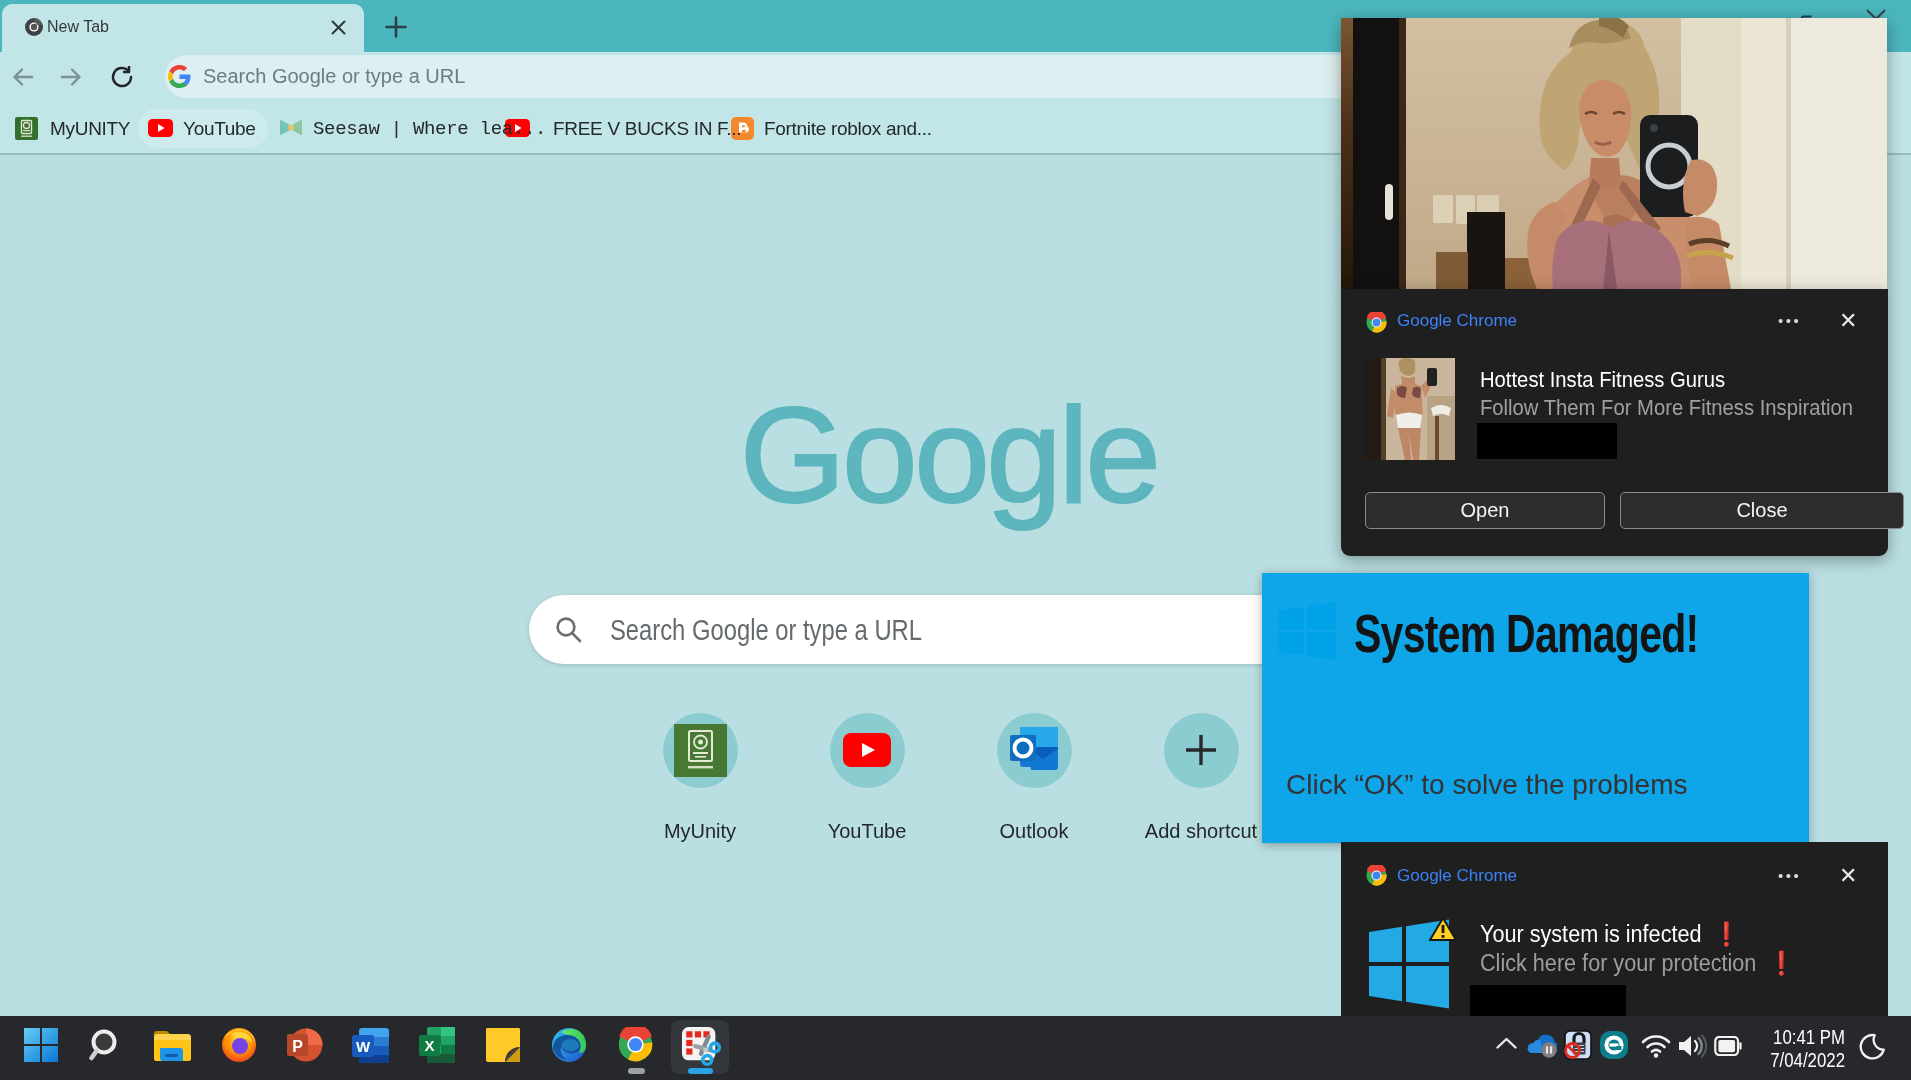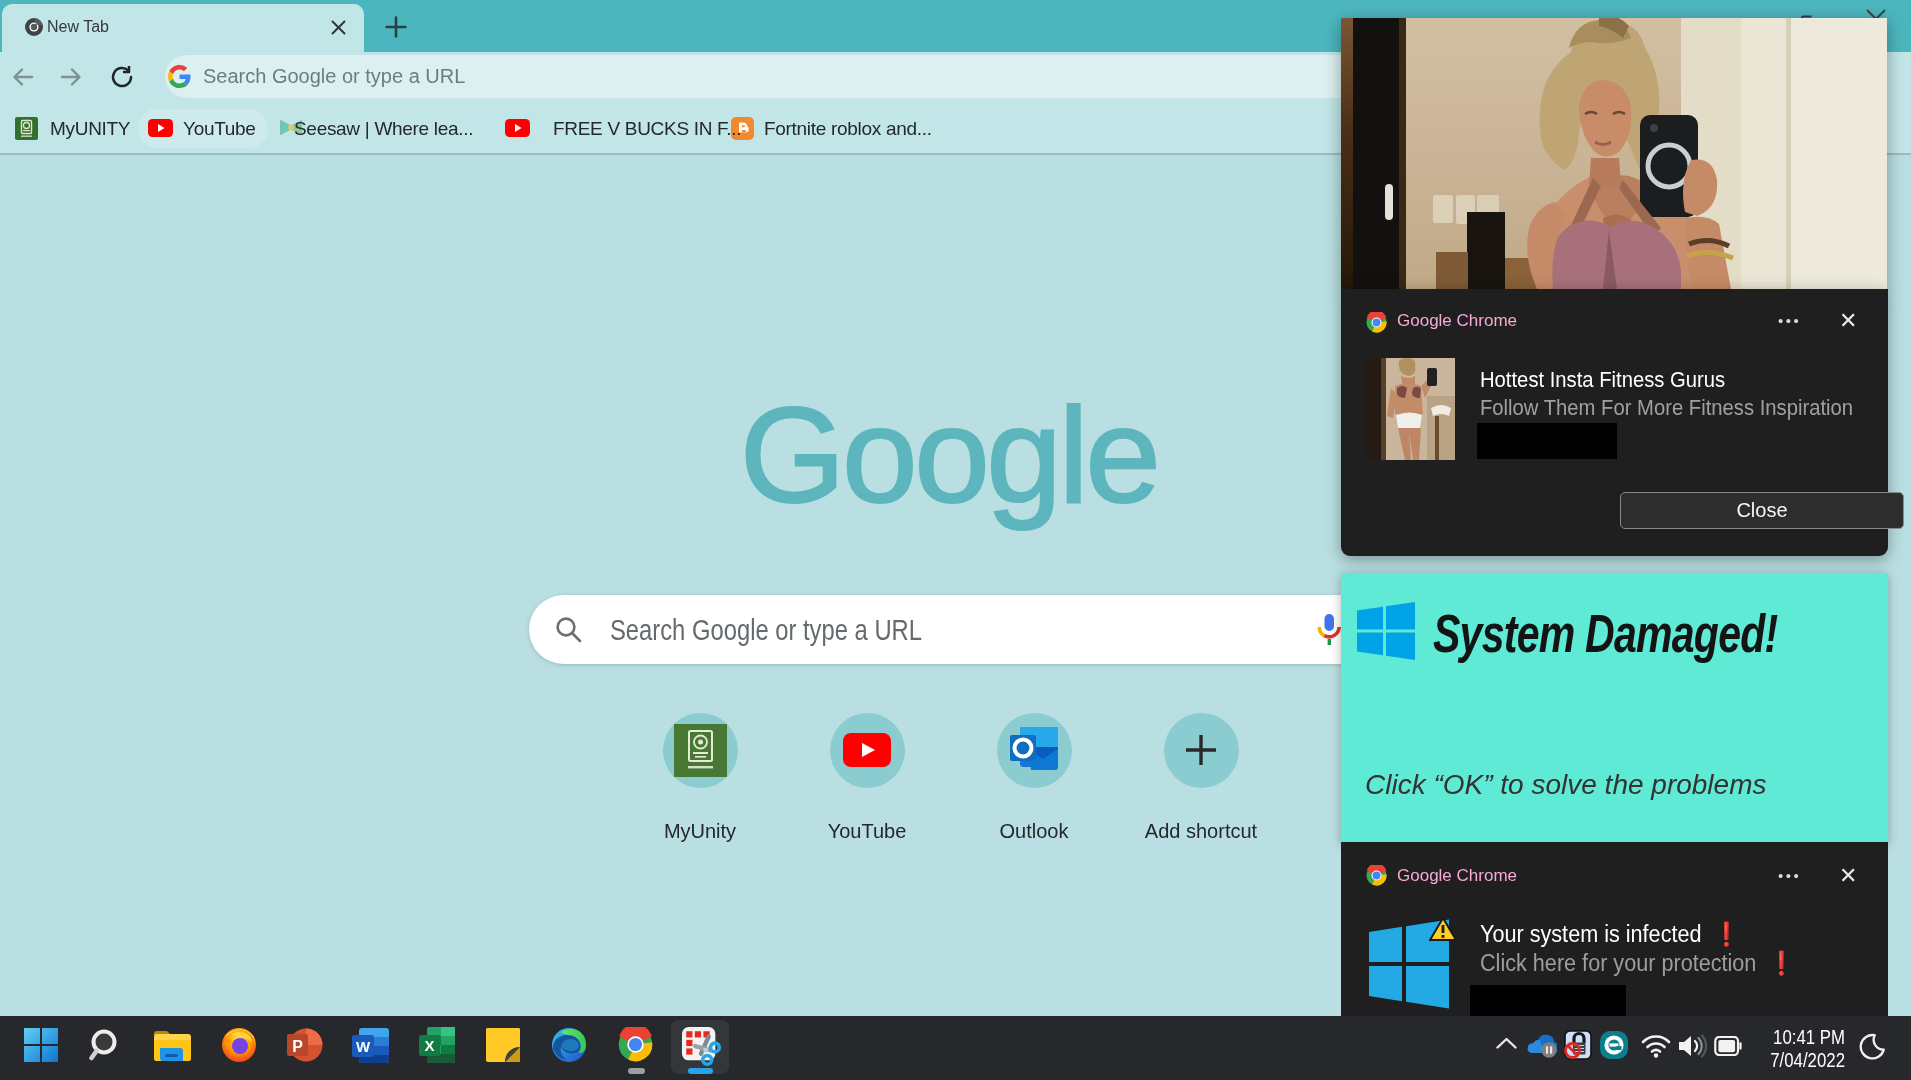--- a/index.html
+++ b/index.html
@@ -19,24 +19,24 @@
 
   
   #logo { left:-7px; top:377px; width:1911px; text-align:center; font-size:136px; letter-spacing:-3.5px; color:#5db5bd; -webkit-text-stroke:2px #5db5bd; }
   #searchbar { left:529px; top:595px; width:852px; height:69px; background:#ffffff; border-radius:35px; box-shadow:0 1px 4px rgba(60,80,85,.25); }
   .scircle { width:75px; height:75px; border-radius:50%; background:#8bccd1; position:absolute; top:713px; }
   .slabel { position:absolute; top:820px; width:160px; text-align:center; font-size:20px; color:#23282a; }
 
   
   #photo { left:1341px; top:18px; width:546px; height:271px; background:#d9c9ae; overflow:hidden; box-shadow:0 4px 16px rgba(0,0,0,.35); }
   #notif1 { left:1341px; top:289px; width:547px; height:267px; background:#1f1f1f; border-radius:0 0 9px 9px; box-shadow:0 4px 16px rgba(0,0,0,.35); }
-  #popup { left:1341px; top:573px; width:547px; height:270px; background:#5eead4; box-shadow:0 2px 10px rgba(0,0,0,.3);font-style:italic; }
+  #popup { left:1262px; top:573px; width:547px; height:270px; background:#0ea5e9; box-shadow:0 2px 10px rgba(0,0,0,.3); }
   #notif2 { left:1341px; top:842px; width:547px; height:174px; background:#1f1f1f; }
 
-  .gctext { position:absolute; font-size:17px; color:#f9a8d4; }
+  .gctext { position:absolute; font-size:17px; color:#3b82f6; }
   .ndots { position:absolute; color:#d8d8d8; font-size:15px; letter-spacing:2.5px; }
   .nx { position:absolute; color:#e8e8e8; font-size:22px; }
   .blackbar { position:absolute; background:#000; }
   .nbtn { height:37px; background:#2d2d2d; border:1px solid #8a8a8a; border-radius:5px; color:#f5f5f5; font-size:20px; text-align:center; line-height:35px; }
 
   
   #taskbar { left:0; top:1016px; width:1911px; height:64px; background:#26282c; }
   .tklabel { position:absolute; color:#ffffff; font-size:20px; }
 </style>
 </head>
@@ -99,21 +99,21 @@
   <svg class="abs" style="left:505px; top:119px;" width="25" height="18" viewBox="0 0 25 18">
     <rect width="25" height="18" rx="4.5" fill="#f00"></rect>
     <path d="M10 5 L16.5 9 L10 13 Z" fill="#fff"></path>
   </svg>
   <svg class="abs" style="left:731px; top:117px;" width="23" height="23" viewBox="0 0 23 23">
     <rect width="23" height="23" rx="5" fill="#f3882f"></rect>
     <path d="M8 5.5 h4.5 a3.3 3.3 0 0 1 3.3 3.3 a3.5 3.5 0 0 1 2 3.2 a3.6 3.6 0 0 1 -3.6 3.6 h-6.2 Z M11 8.3 v2 h2 a1 1 0 0 0 0 -2 Z M11 13 v2.2 h3 a1.1 1.1 0 0 0 0 -2.2 Z" fill="#fff" fill-rule="evenodd"></path>
   </svg>
   <div class="bktext" style="left:50px;">MyUNITY</div>
   <div class="bktext" style="left:183px;">YouTube</div>
-  <div class="bktext" style="left:294px;">Seesaw | Where lea...</div>
+  <div class="bktext" style="left:313px;font-family:Liberation Mono, monospace;">Seesaw | Where lea...</div>
   <div class="bktext" style="left:540px;margin-left:13px;">FREE V BUCKS IN F...</div>
   <div class="bktext" style="left:764px;">Fortnite roblox and...</div>
 
   <svg class="abs" style="left:1797px; top:13px;" width="20" height="16" viewBox="0 0 20 16">
     <path d="M5 13 V5 a1.5 1.5 0 0 1 1.5-1.5 h8" stroke="#1d4460" stroke-width="2.2" fill="none"></path>
     <rect x="3" y="6.5" width="11" height="9" rx="1.5" fill="none" stroke="#1d4460" stroke-width="2.2"></rect>
   </svg>
   <svg class="abs" style="left:1865px; top:8px;" width="22" height="22" viewBox="0 0 22 22">
     <path d="M2 2 L20 20 M20 2 L2 20" stroke="#37474f" stroke-width="2.2"></path>
   </svg>
@@ -251,20 +251,21 @@
         <path d="M31 57 Q45 52 57 57 L55 70 Q45 74 33 70 Z" fill="#efefec"></path>
         <path d="M33 70 L40 102 L46 102 L44 74 L48 102 L54 102 L56 70 Z" fill="#bd8765"></path>
         <path d="M26 30 L22 58 L28 60 L32 36 Z" fill="#c28c68"></path>
         <path d="M56 28 L64 20 L68 24 L60 40 Z" fill="#c28c68"></path>
         <rect x="62" y="10" width="10" height="18" rx="2" fill="#222"></rect>
       </svg>
     </div>
     <div class="gctext" style="left:139px; top:78px; font-size:22px; color:#fff; transform:scaleX(0.92); transform-origin:0 0; white-space:nowrap;">Hottest Insta Fitness Gurus</div>
     <div class="gctext" style="left:139px; top:106px; font-size:22px; color:#a0a0a0; transform:scaleX(0.92); transform-origin:0 0; white-space:nowrap;">Follow Them For More Fitness Inspiration</div>
     <div class="blackbar" style="left:136px; top:134px; width:140px; height:36px;"></div>
+    <div class="abs nbtn" style="left:24px; top:203px; width:240px;">Open</div>
     <div class="abs nbtn" style="left:279px; top:203px; width:284px;">Close</div>
   </div>
 
   <div class="abs" id="popup">
     <div class="abs" style="left:92px; top:29px; font-size:54px; font-weight:bold; color:#141414; white-space:nowrap; transform:scaleX(0.76); transform-origin:0 0; letter-spacing:-1px;">System Damaged!</div>
     <svg class="abs" style="left:16px; top:29px;" width="58" height="58" viewBox="0 0 58 58">
       <path fill="#00a2e8" d="M0 8.5 L26 4.7 L26 27.5 L0 27.5 Z"></path>
       <path fill="#00a2e8" d="M29 4.3 L58 0 L58 27.5 L29 27.5 Z"></path>
       <path fill="#00a2e8" d="M0 30.5 L26 30.5 L26 53.3 L0 49.5 Z"></path>
       <path fill="#00a2e8" d="M29 30.5 L58 30.5 L58 58 L29 53.7 Z"></path>

